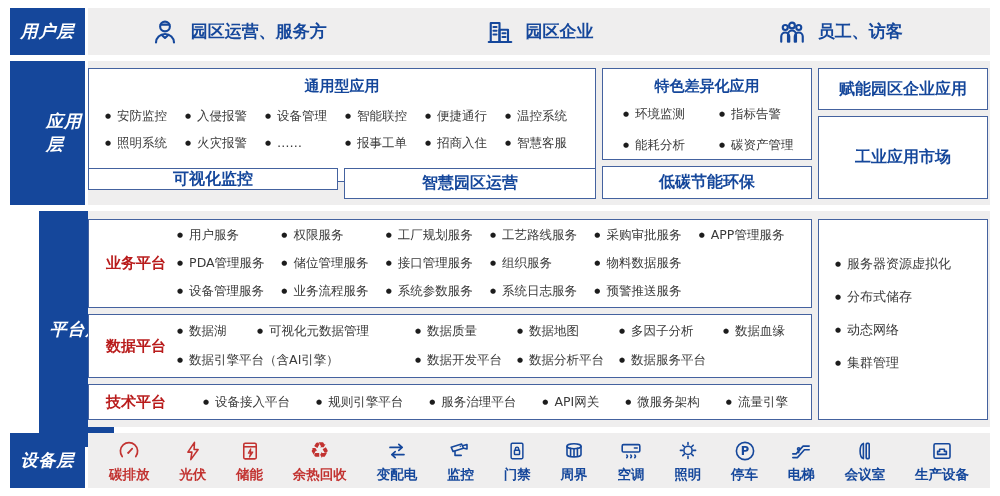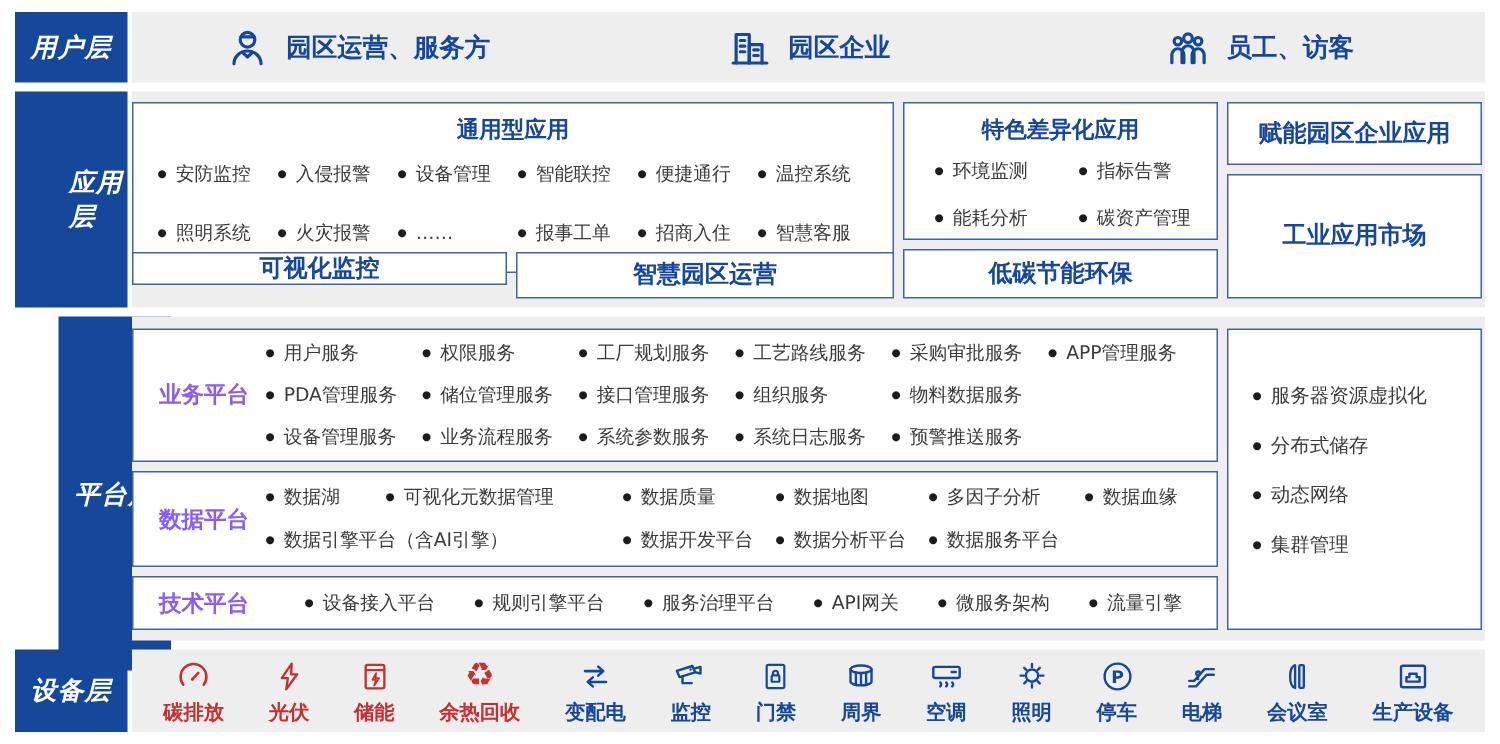--- a/index.html
+++ b/index.html
@@ -7,24 +7,24 @@
   .page{position:relative;width:1000px;height:496px;background:#fff;overflow:hidden;}
   .layer-label{position:absolute;left:10px;width:75px;background:#15479B;color:#fff;
     display:flex;align-items:center;justify-content:center;font-weight:bold;font-style:italic;
     font-size:17px;letter-spacing:1px;box-sizing:border-box;}
   .row-bg{position:absolute;left:88px;width:902px;background:#EFEEEE;box-sizing:border-box;}
   .wbox{position:absolute;background:#fff;border:1px solid #44629F;box-sizing:border-box;}
   .box-title{color:#15479B;font-weight:bold;font-size:15px;text-align:center;padding-top:8px;}
   .banner{display:flex;align-items:center;justify-content:center;color:#15479B;font-weight:bold;font-size:16px;}
   .b-item{font-size:12.5px;color:#3A3A3A;white-space:nowrap;}
   .b-item::before{content:"●";font-size:7px;margin-right:6px;vertical-align:2px;color:#1c1c1c;}
-  .gen-grid{display:grid;grid-template-columns:repeat(6,1fr);padding:12px 10px 0 16px;row-gap:22px;}
+  .gen-grid{display:grid;grid-template-columns:repeat(6,1fr);padding:12px 10px 0 16px;row-gap:10px;}
   .feat-grid{display:grid;grid-template-columns:96px auto;padding:10px 0 0 20px;row-gap:14px;}
   .pbox{display:flex;align-items:center;padding:0 8px 0 6px;}
-  .ptitle{width:82px;flex:none;color:#8b5cf6;font-weight:bold;font-size:15px;text-align:center;}
+  .ptitle{width:82px;flex:none;color:#b91c1c;font-weight:bold;font-size:15px;text-align:center;}
   .pgrid{flex:1;display:grid;align-content:center;}
   .biz-grid{grid-template-columns:repeat(6,1fr);row-gap:11px;}
   .data-grid{grid-template-columns:80px 158px 102px 102px 104px auto;row-gap:12px;}
   .sp2{grid-column:span 2;}
   .tech-flex{display:flex;align-items:center;gap:26px;}
   .infra{display:flex;flex-direction:column;justify-content:center;gap:15px;padding:0 6px 12px 16px;}
   .infra .b-item{font-size:13px;}
   .ugroup{display:flex;align-items:center;gap:11px;color:#15479B;font-weight:bold;font-size:17px;}
   .ulrow{display:flex;align-items:center;}
   .ulrow .slot{flex:1;display:flex;justify-content:center;}

